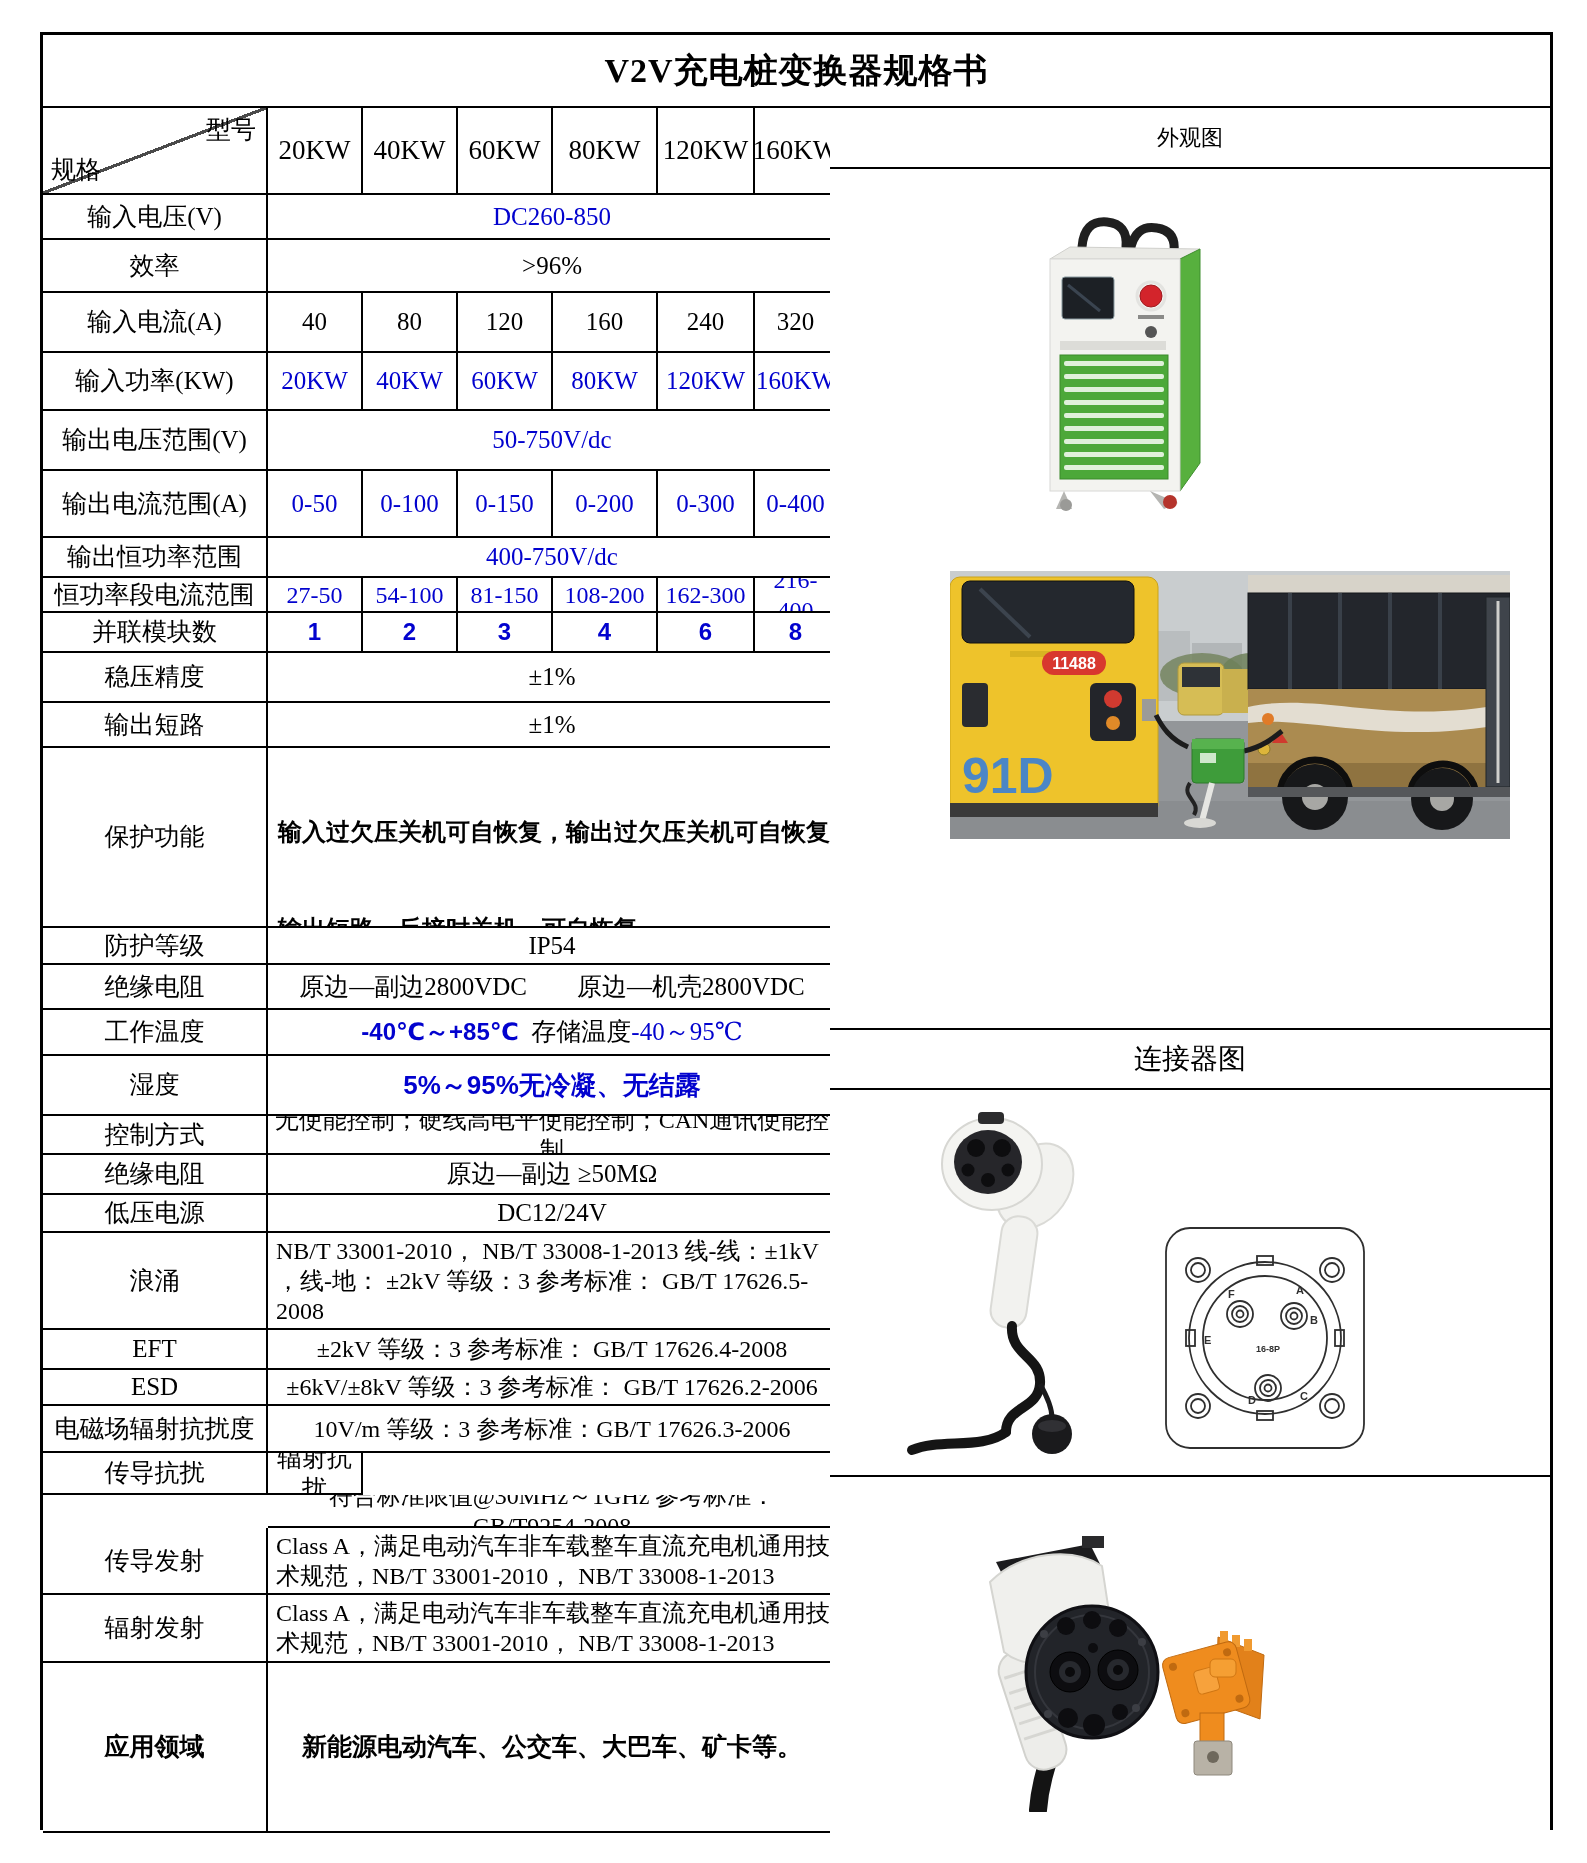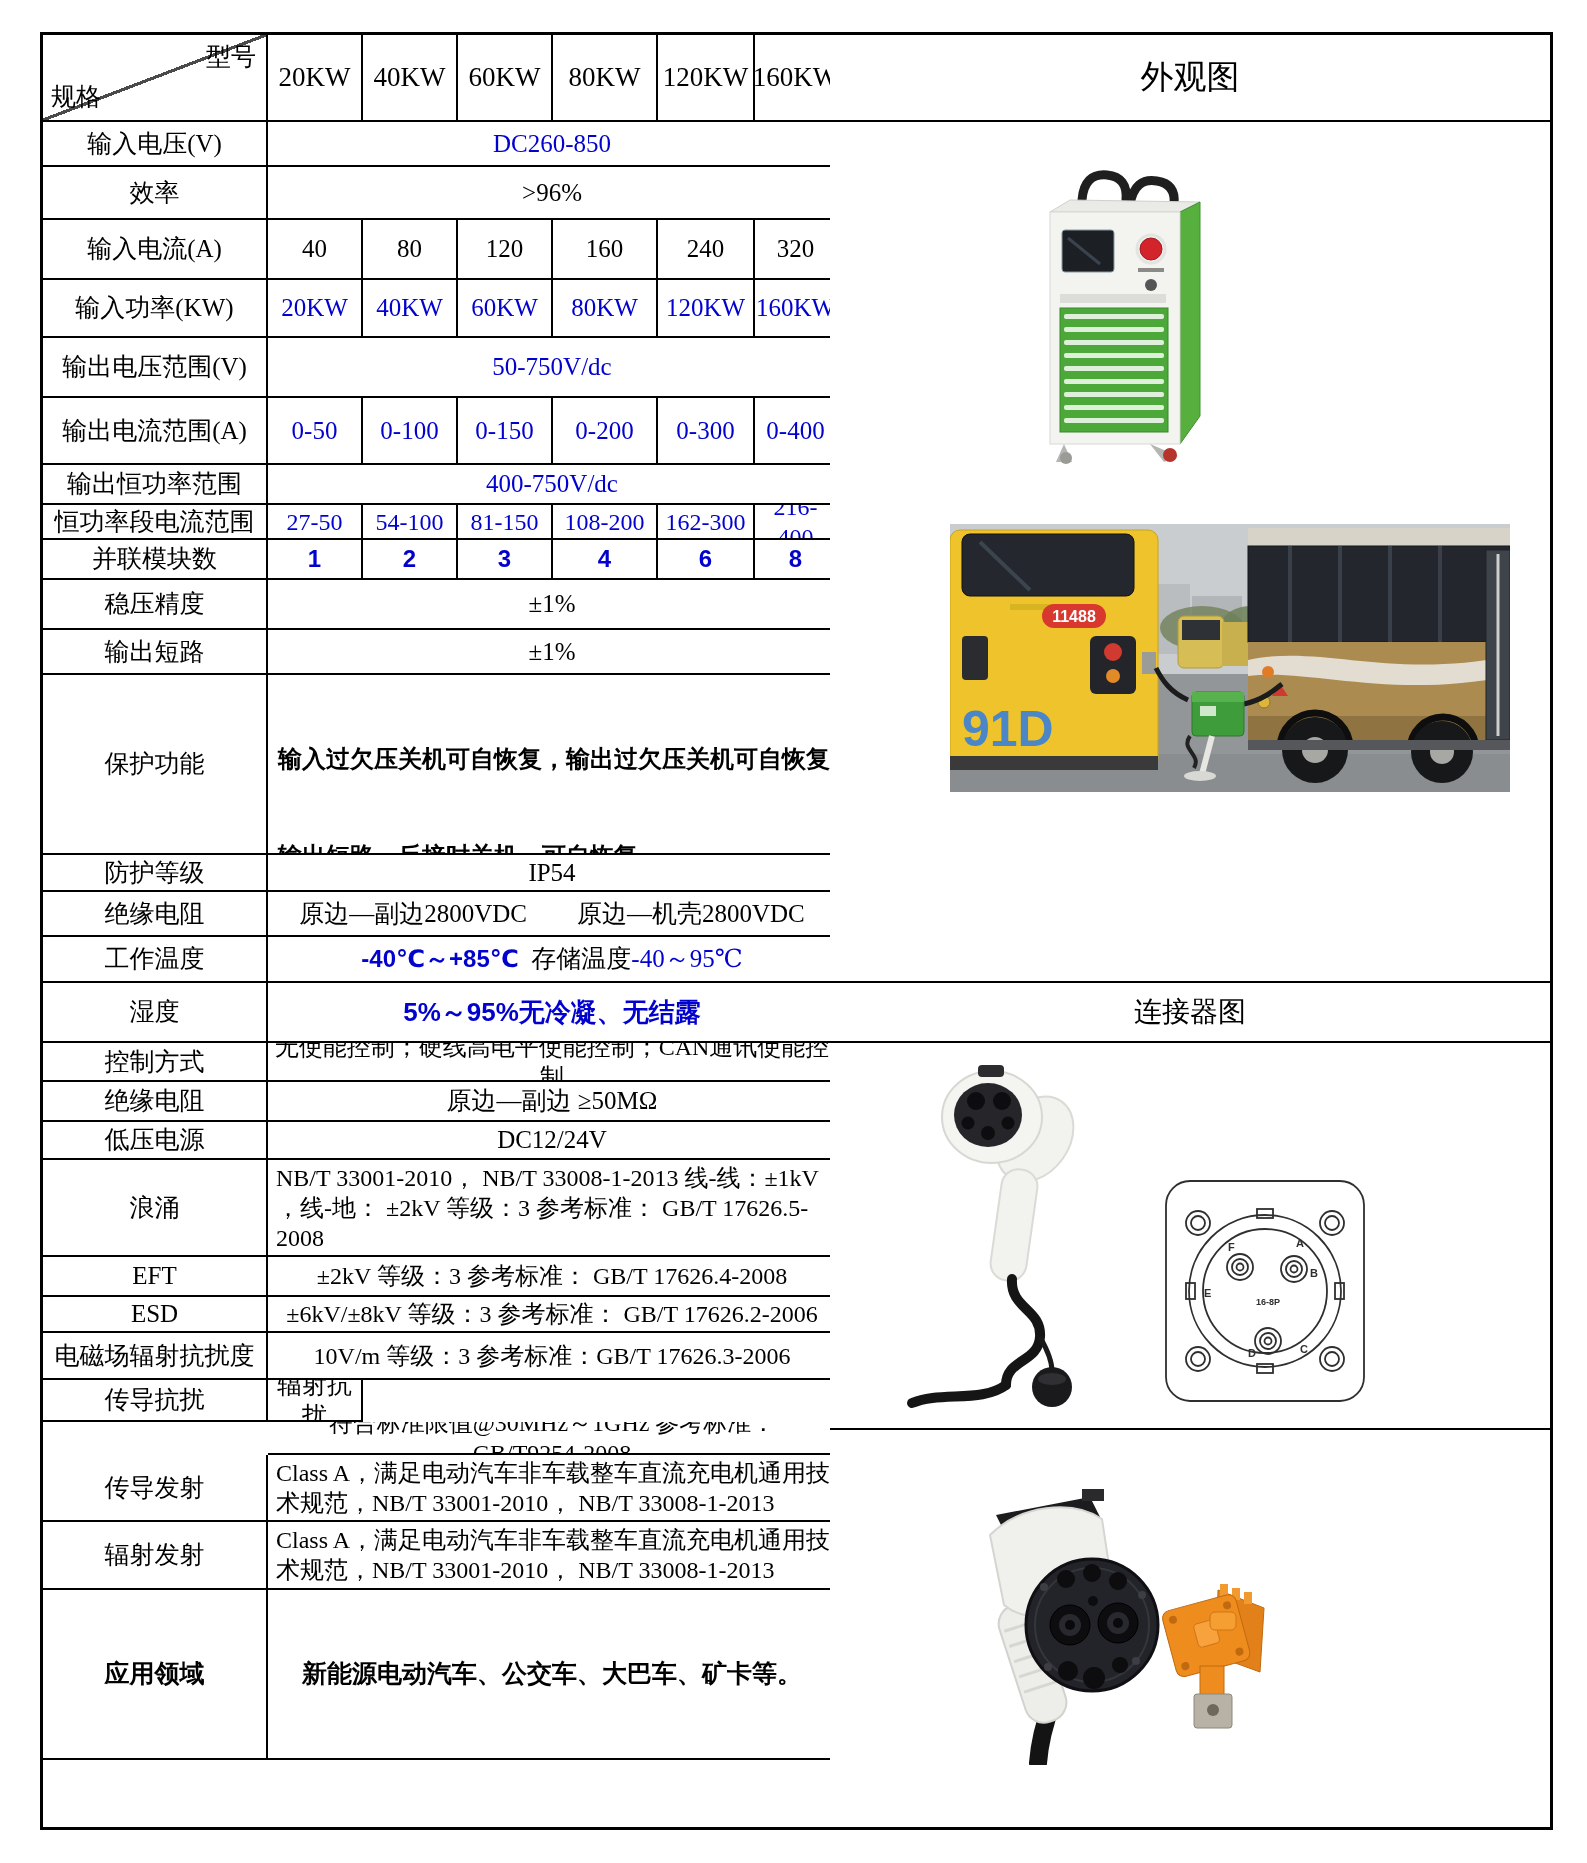--- a/index.html
+++ b/index.html
@@ -23,30 +23,31 @@
   .corner .tr{position:absolute;top:6px;right:10px;font-size:25px;}
   .corner .bl{position:absolute;bottom:8px;left:8px;font-size:25px;}
   .mhead{font-size:27px;}
   .prot{display:block;padding-top:4px;}
   .prot div{font-size:24px;line-height:35px;text-align:left;padding-left:4px;font-weight:bold;}
   .small{font-size:24px;}
   
   .rp{flex:1;display:flex;flex-direction:column;}
   .rp-cell{border-bottom:2px solid #000;box-sizing:border-box;position:relative;background:#fff;}
   .rp-cell:last-child{border-bottom:none;flex:1;}
-  .rp-head{height:87px;display:flex;align-items:center;justify-content:center;font-size:33px;}
+  .rp-head{height:61px;display:flex;align-items:center;justify-content:center;font-size:22px;}
   .rp-appearance{height:861px;}
   .rp-chead{height:60px;display:flex;align-items:center;justify-content:center;font-size:28px;}
   .rp-connector{height:387px;}
   .abs{position:absolute;}
 </style>
 </head>
 <body>
 
 <div class="sheet">
+  <div class="title">V2V充电桩变换器规格书</div>
   <div class="main">
 
     <div class="grid">
 
       <div class="cell corner">
         <span class="tr">型号</span>
         <span class="bl">规格</span>
       </div>
       <div class="cell mhead">20KW</div>
       <div class="cell mhead">40KW</div>

